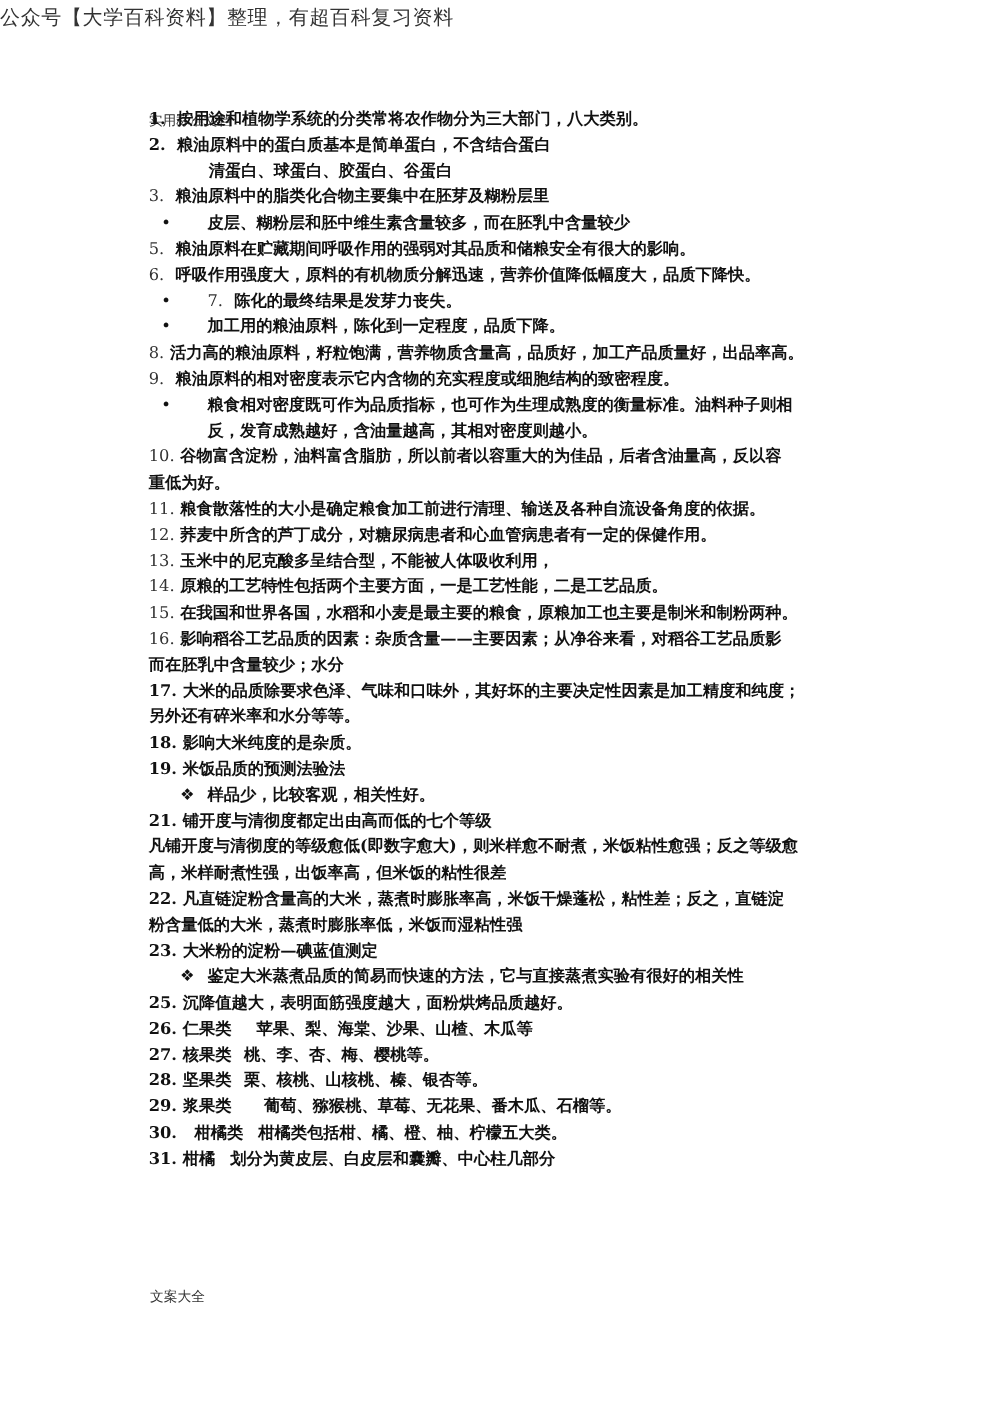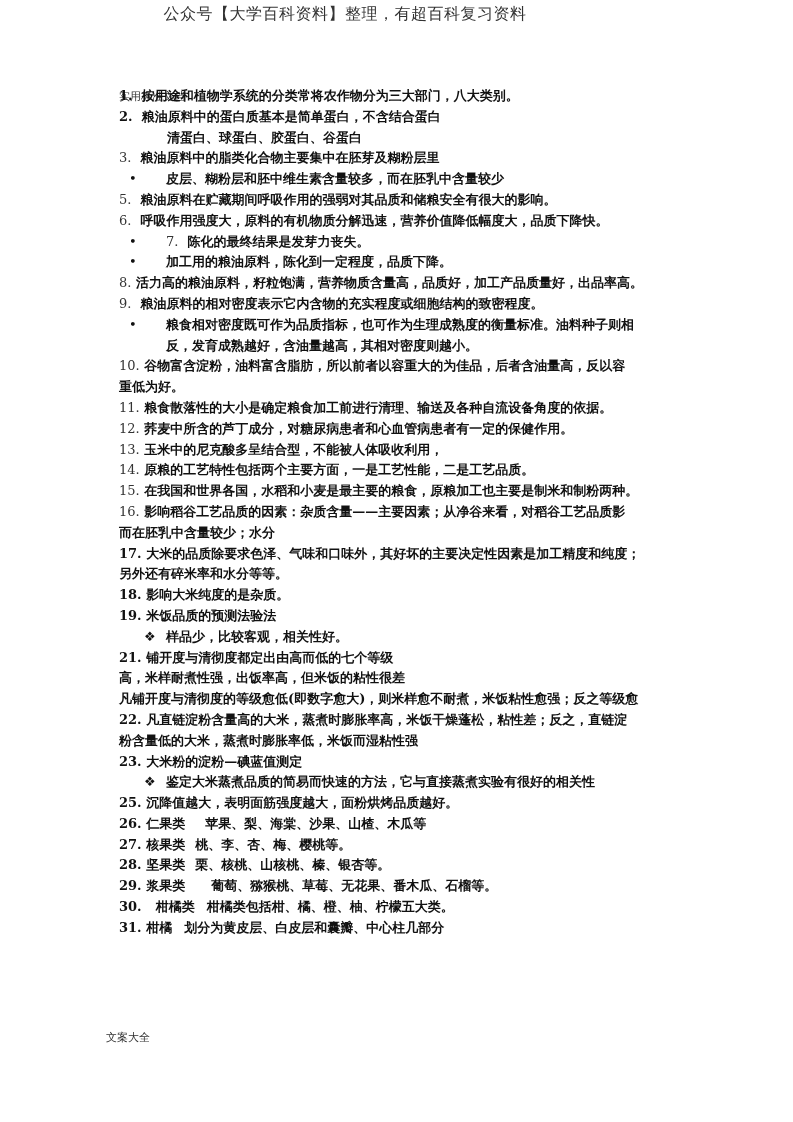--- a/index.html
+++ b/index.html
@@ -1,19 +1,19 @@
 <!DOCTYPE html>
 <html><head>
   <meta charset="utf-8">
   <style>
     html, body { margin: 0; padding: 0; background: #ffffff; }
     body { width: 793px; height: 1122px; position: relative; overflow: hidden; font-family: "DejaVu Serif", "Liberation Serif", serif; color: #111; }
-    .watermark { position: absolute; top: 4px; left: 0; width: 690px; text-align: center; font-size: 16px; color: #333; letter-spacing: 0.5px; }
+    .watermark { position: absolute; top: 4px; left: 0; width: 690px; font-size: 16px; color: #333; letter-spacing: 0.5px; }
     .header-label { position: absolute; top: 50px; left: 119px; font-size: 11px; color: #333; margin-top: 39px; }
-    .footer-label { position: absolute; top: 1030px; left: 106px; font-size: 11px; color: #333; text-align: right; }
+    .footer-label { position: absolute; top: 1030px; left: 120px; font-size: 11px; color: #333; text-align: right; }
     .content { position: absolute; top: 86px; left: 119px; width: 570px; }
     .line { font-size: 13px; font-weight: bold; line-height: 20.8px; white-space: nowrap; }
     .num { font-weight: normal; color: #333; }
     .num.bold { font-weight: bold; color: #111; }
     .ind-bullet { position: relative; padding-left: 47px; }
     .ind-bullet .marker { position: absolute; left: 10px; top: 0; font-weight: normal; }
     .ind-cont { padding-left: 47px; }
     .gap { display: inline-block; }
   </style>
 </head>
@@ -61,22 +61,22 @@
   <div class="line"><span class="num bold">17.</span>&nbsp;<span>大米的品质除要求色泽、气味和口味外，其好坏的主要决定性因素是加工精度和纯度；</span></div>
   <div class="line">另外还有碎米率和水分等等。</div>
 
   <div class="line"><span class="num bold">18.</span>&nbsp;<span>影响大米纯度的是杂质。</span></div>
 
   <div class="line"><span class="num bold">19.</span>&nbsp;<span>米饭品质的预测法验法</span></div>
   <div class="line ind-bullet"><span class="marker" style="left:25px">❖</span><span>样品少，比较客观，相关性好。</span></div>
 
 
   <div class="line"><span class="num bold">21.</span>&nbsp;<span>铺开度与清彻度都定出由高而低的七个等级</span></div>
+  <div class="line">凡铺开度与清彻度的等级愈低(即数字愈大)，则米样愈不耐煮，米饭粘性愈强；反之等级愈</div>
   <div class="line">高，米样耐煮性强，出饭率高，但米饭的粘性很差</div>
-  <div class="line">凡铺开度与清彻度的等级愈低(即数字愈大)，则米样愈不耐煮，米饭粘性愈强；反之等级愈</div>
 
   <div class="line"><span class="num bold">22.</span>&nbsp;<span>凡直链淀粉含量高的大米，蒸煮时膨胀率高，米饭干燥蓬松，粘性差；反之，直链淀</span></div>
   <div class="line">粉含量低的大米，蒸煮时膨胀率低，米饭而湿粘性强</div>
 
   <div class="line"><span class="num bold">23.</span>&nbsp;<span>大米粉的淀粉—碘蓝值测定</span></div>
   <div class="line ind-bullet"><span class="marker" style="left:25px">❖</span><span>鉴定大米蒸煮品质的简易而快速的方法，它与直接蒸煮实验有很好的相关性</span></div>
 
   <div class="line"><span class="num bold">25.</span>&nbsp;<span>沉降值越大，表明面筋强度越大，面粉烘烤品质越好。</span></div>
 
   <div class="line"><span class="num bold">26.</span>&nbsp;<span>仁果类</span><span class="gap" style="width:20px"></span><span>苹果、梨、海棠、沙果、山楂、木瓜等</span></div>

